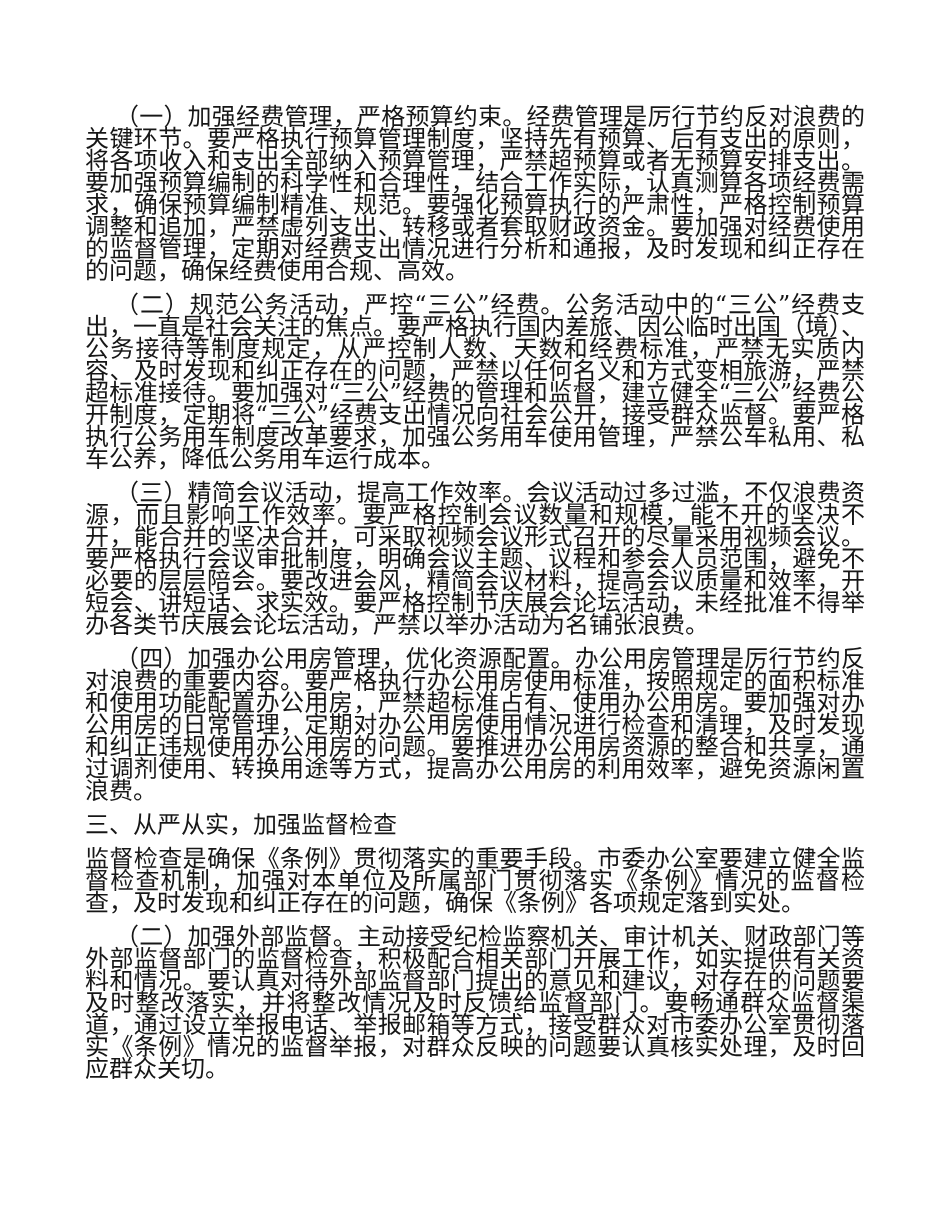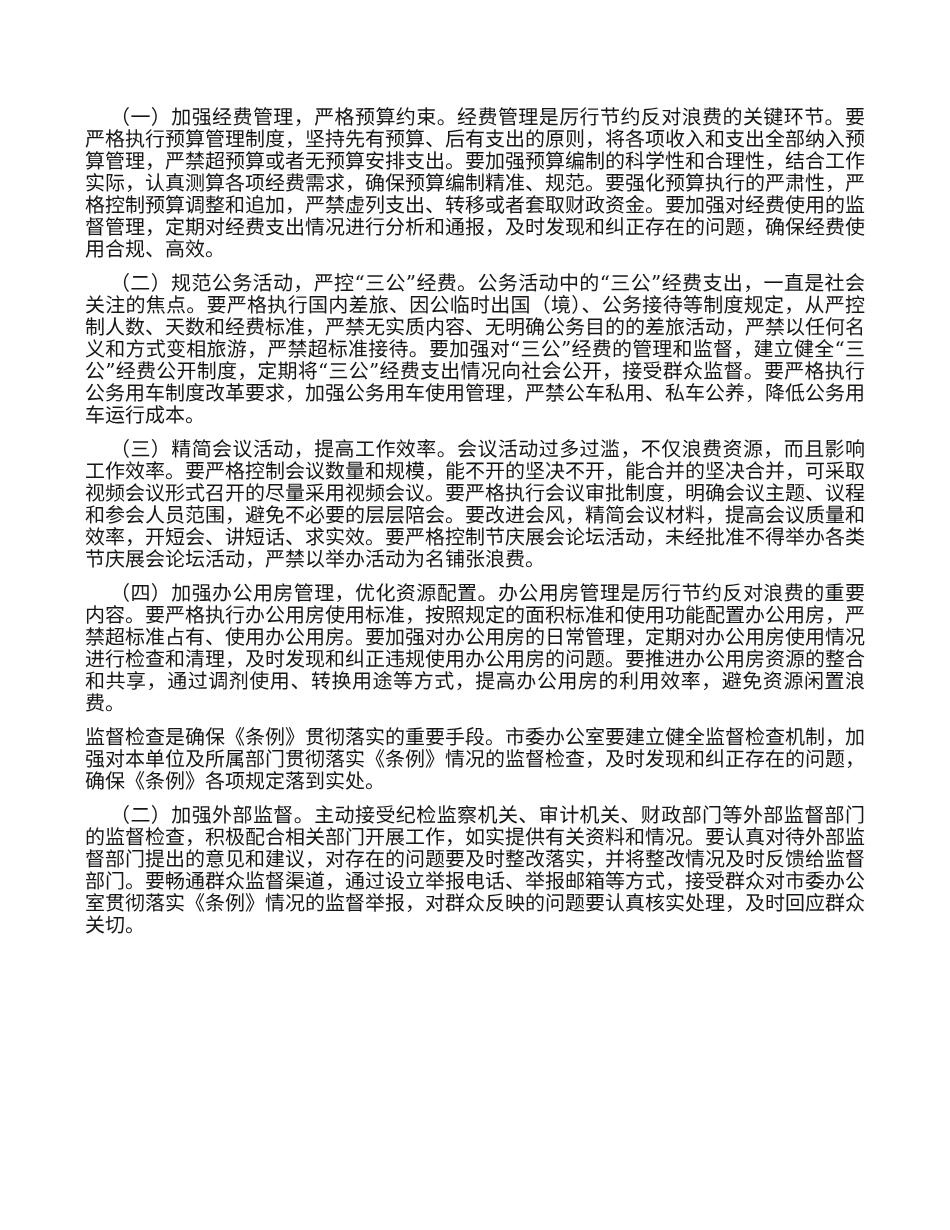--- a/index.html
+++ b/index.html
@@ -20,42 +20,43 @@
     color: #161616;
     font-family: "DejaVu Serif", "Liberation Serif", serif;
     font-size: 20px;
     line-height: 22px;
     text-align: justify;
     letter-spacing: 0;
   }
   .doc p, .doc h2 {
     margin: 0 0 12px 0;
     padding: 0;
-    font-size: 20px;
+    font-size: 24px;
     font-weight: normal;
     line-height: 22px;
   }
   .indent {
     text-indent: 1.25em;
   }
   .heading {
     text-indent: 0;
   }
 </style>
 </head>
 <body>
 
 <main class="doc">
   <p class="indent">（一）加强经费管理，严格预算约束。经费管理是厉行节约反对浪费的关键环节。要严格执行预算管理制度，坚持先有预算、后有支出的原则，将各项收入和支出全部纳入预算管理，严禁超预算或者无预算安排支出。要加强预算编制的科学性和合理性，结合工作实际，认真测算各项经费需求，确保预算编制精准、规范。要强化预算执行的严肃性，严格控制预算调整和追加，严禁虚列支出、转移或者套取财政资金。要加强对经费使用的监督管理，定期对经费支出情况进行分析和通报，及时发现和纠正存在的问题，确保经费使用合规、高效。</p>
 
-  <p class="indent">（二）规范公务活动，严控“三公”经费。公务活动中的“三公”经费支出，一直是社会关注的焦点。要严格执行国内差旅、因公临时出国（境）、公务接待等制度规定，从严控制人数、天数和经费标准，严禁无实质内容、无明确公务目的的差旅活动，严禁以任何名义和方式变相旅游，严禁超标准接待。要加强对“三公”经费的管理和监督，建立健全“三公”经费公开制度，定期将“三公”经费支出情况向社会公开，接受群众监督。要严格执行公务用车制度改革要求，加强公务用车使用管理，严禁公车私用、私车公养，降低公务用车运行成本。</p>
+  <p class="indent">（二）规范公务活动，严控“三公”经费。公务活动中的“三公”经费支出，一直是社会关注的焦点。要严格执行国内差旅、因公临时出国（境）、公务接待等制度规定，从严控制人数、天数和经费标准，严禁无实质内容、及时发现和纠正存在的问题，严禁以任何名义和方式变相旅游，严禁超标准接待。要加强对“三公”经费的管理和监督，建立健全“三公”经费公开制度，定期将“三公”经费支出情况向社会公开，接受群众监督。要严格执行公务用车制度改革要求，加强公务用车使用管理，严禁公车私用、私车公养，降低公务用车运行成本。</p>
 
   <p class="indent">（三）精简会议活动，提高工作效率。会议活动过多过滥，不仅浪费资源，而且影响工作效率。要严格控制会议数量和规模，能不开的坚决不开，能合并的坚决合并，可采取视频会议形式召开的尽量采用视频会议。要严格执行会议审批制度，明确会议主题、议程和参会人员范围，避免不必要的层层陪会。要改进会风，精简会议材料，提高会议质量和效率，开短会、讲短话、求实效。要严格控制节庆展会论坛活动，未经批准不得举办各类节庆展会论坛活动，严禁以举办活动为名铺张浪费。</p>
 
   <p class="indent">（四）加强办公用房管理，优化资源配置。办公用房管理是厉行节约反对浪费的重要内容。要严格执行办公用房使用标准，按照规定的面积标准和使用功能配置办公用房，严禁超标准占有、使用办公用房。要加强对办公用房的日常管理，定期对办公用房使用情况进行检查和清理，及时发现和纠正违规使用办公用房的问题。要推进办公用房资源的整合和共享，通过调剂使用、转换用途等方式，提高办公用房的利用效率，避免资源闲置浪费。</p>
 
+  <h2 class="heading">三、从严从实，加强监督检查</h2>
 
   <p>监督检查是确保《条例》贯彻落实的重要手段。市委办公室要建立健全监督检查机制，加强对本单位及所属部门贯彻落实《条例》情况的监督检查，及时发现和纠正存在的问题，确保《条例》各项规定落到实处。</p>
 
 
   <p class="indent">（二）加强外部监督。主动接受纪检监察机关、审计机关、财政部门等外部监督部门的监督检查，积极配合相关部门开展工作，如实提供有关资料和情况。要认真对待外部监督部门提出的意见和建议，对存在的问题要及时整改落实，并将整改情况及时反馈给监督部门。要畅通群众监督渠道，通过设立举报电话、举报邮箱等方式，接受群众对市委办公室贯彻落实《条例》情况的监督举报，对群众反映的问题要认真核实处理，及时回应群众关切。</p>
 
 </main>
 
 </body></html>

